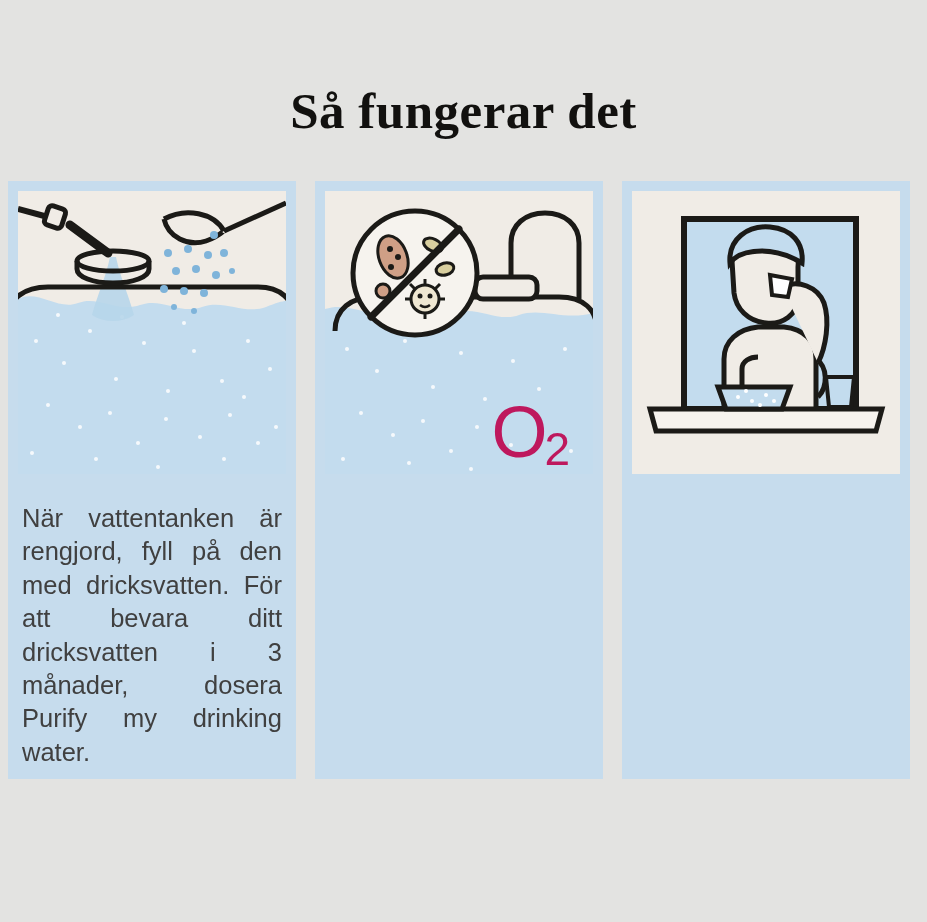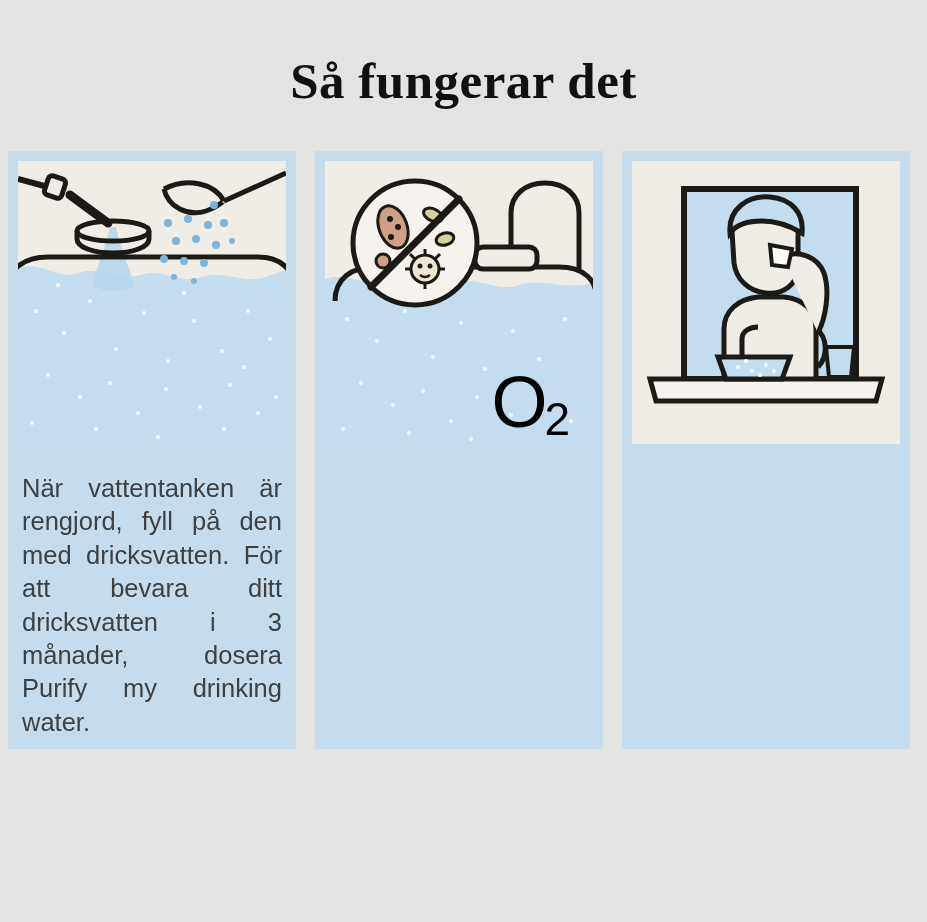--- a/index.html
+++ b/index.html
@@ -19,21 +19,21 @@
     height: 922px;
   }
   .heading {
     text-align: center;
     font-family: "Liberation Serif", serif;
     font-weight: bold;
     font-size: 51px;
     color: #12110f;
     letter-spacing: 0.5px;
     margin: 0;
-    padding-top: 56px;
+    padding-top: 86px;
     line-height: 1;
   }
   .columns {
     display: flex;
     gap: 19px;
     padding: 0 8px;
     margin-top: 44px;
     box-sizing: border-box;
     width: 927px;
   }
@@ -60,21 +60,21 @@
     line-height: 1.31;
     color: #404040;
     text-align: justify;
     padding: 28px 14px 0 14px;
     hyphens: manual;
   }
   .o2 {
     position: absolute;
     right: 22px;
     bottom: 6px;
-    color: #000000;
+    color: #be185d;
     font-family: "Liberation Sans", sans-serif;
     font-size: 72px;
     font-weight: 400;
     letter-spacing: -1px;
     line-height: 1;
   }
   .o2 sub {
     font-size: 46px;
     vertical-align: baseline;
     position: relative;

